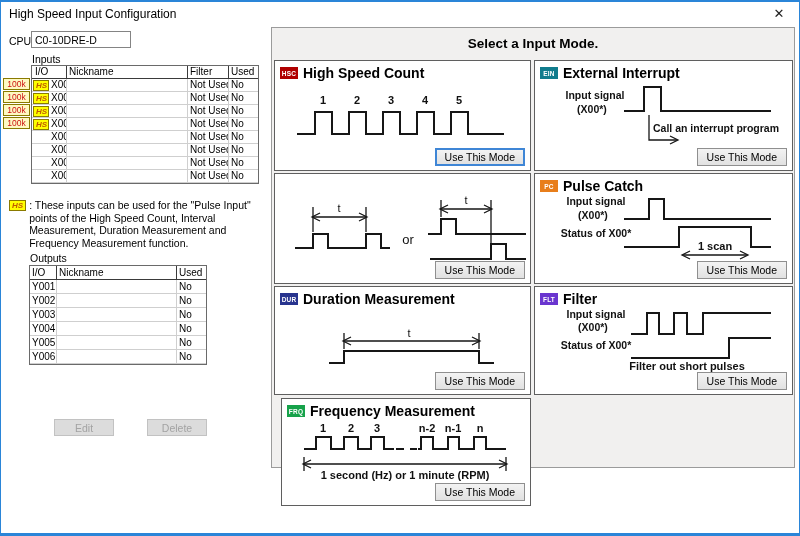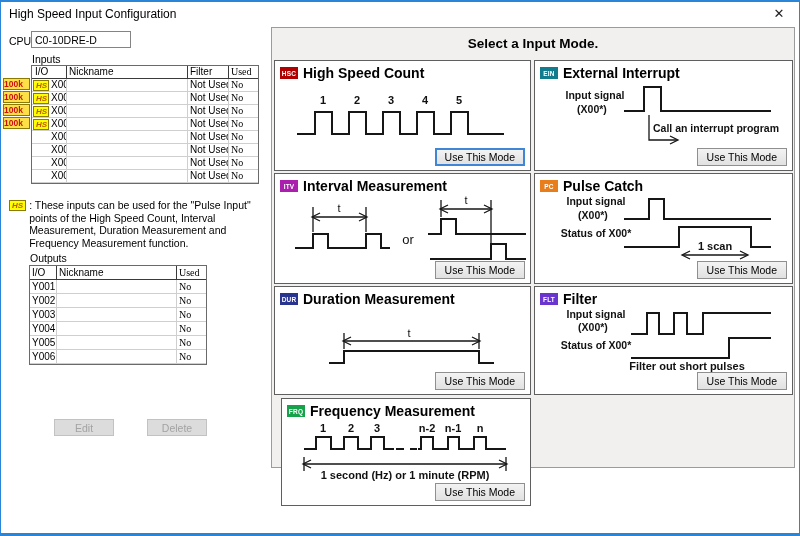--- a/index.html
+++ b/index.html
@@ -17,40 +17,40 @@
   
   .cpu-label{position:absolute;left:8px;top:33px;font-size:10.5px;}
   .cpu-field{position:absolute;left:30px;top:29px;width:100px;height:17px;border:1px solid #848484;
     font-size:10.5px;padding:1px 3px;font-family:inherit;background:#fff;}
   
   .sec-label{position:absolute;font-size:10.5px;}
   
   .tbl{position:absolute;background:#fff;border:1px solid #6a6a6a;font-size:10px;}
   .trow{display:flex;height:13px;line-height:12px;}
   .trow>span{border-right:1px solid #cfcfcf;border-bottom:1px solid #cfcfcf;padding:0 2px;overflow:hidden;white-space:nowrap;}
-  .trow>span:last-child{border-right:0;font-family:Liberation Serif, serif;}
+  .trow>span:last-child{border-right:0;}
   .thead>span{border-right:1px solid #3a3a3a;border-bottom:1px solid #3a3a3a;}
   .thead>span:last-child{border-right:0;}
   .inputs-tbl{left:30px;top:63px;width:228px;}
   .inputs-tbl .c-io{width:35px;position:relative;padding-left:19px;}
   .inputs-tbl .c-nick{width:121px;}
   .inputs-tbl .c-filter{width:41px;}
   .inputs-tbl .c-used{width:29px;}
   .inputs-tbl .thead .c-io{padding-left:3px;}
   .outputs-tbl{left:28px;top:263px;width:178px;}
   .outputs-tbl .trow{height:14px;line-height:13px;}
   .outputs-tbl .c-io{width:27px;}
   .outputs-tbl .c-nick{width:120px;}
   .outputs-tbl .c-used{width:29px;}
   
   .hsb{display:inline-block;background:#ffff00;border:1px solid #8a7a00;color:#c05a00;
     font-size:8px;font-weight:bold;line-height:9px;padding:0 2px;height:11px;}
   .c-io .hsb{position:absolute;left:1px;top:1px;width:16px;text-align:center;}
-  .speedb{position:absolute;left:2px;width:27px;height:12px;background:#fde047;border:1px solid #8a7a00;
-    color:#cc1111;font-size:8.5px;font-weight:bold;line-height:10px;}
+  .speedb{position:absolute;left:2px;width:27px;height:12px;background:#fef9c3;border:1px solid #8a7a00;
+    color:#cc1111;font-size:8.5px;font-weight:normal;text-align:center;line-height:10px;}
   
   .note{position:absolute;left:8px;top:197px;width:250px;display:flex;font-size:10.5px;line-height:12.5px;}
   .note .hsb{flex:0 0 auto;margin-right:3px;margin-top:1px;}
   
   .btn{font-family:inherit;font-size:10.5px;background:linear-gradient(#f2f2f2,#e3e3e3);
     border:1px solid #8f8f8f;padding:0;cursor:pointer;margin-top:45px;}
   .btn.gray{background:#dcdcdc;border:1px solid #c2c2c2;color:#a3a3a3;}
   .edit-btn{position:absolute;left:53px;top:372px;width:60px;height:17px;}
   .del-btn{position:absolute;left:146px;top:372px;width:60px;height:17px;}
   
@@ -230,24 +230,20 @@
         <text class="t10" x="53" y="34" text-anchor="middle">(X00*)</text>
         <path class="wl" d="M85 32 H105 V8 H122 V32 H232"></path>
         <path class="ml" d="M110 36 V61 H138"></path>
         <path class="ml" d="M131 57 L139 61 L131 65"></path>
         <text class="t10" x="114" y="53">Call an interrupt program</text>
       </svg>
       <button class="use-btn">Use This Mode</button>
     </div>
 
     <div class="card" style="left:2px;top:145px;width:257px;height:111px;">
-      <div class="mode-head">
-        <span class="mode-badge" style="background: rgb(170, 31, 174);">ITV</span>
-        <span class="mode-title">Interval Measurement</span>
-      </div>
       <svg style="left:3px;top:18px;" width="252" height="78" viewBox="0 0 252 78">
         <path class="wl" d="M17 56 H35 V42 H50 V56 H88 V42 H103 V56 H112"></path>
         <path class="ml" d="M35 15 V40 M88 15 V40 M35 25 H88"></path>
         <path class="ml" d="M42 21 L34 25 L42 29 M81 21 L89 25 L81 29"></path>
         <text class="t11" x="61" y="20" text-anchor="middle">t</text>
         <text class="t13" x="130" y="52" text-anchor="middle">or</text>
         <path class="wl" d="M150 42 H163 V27 H178 V42 H248"></path>
         <path class="wl" d="M152 67 H213 V52 H228 V67 H248"></path>
         <path class="ml" d="M163 8 V25 M213 8 V65 M163 17 H213"></path>
         <path class="ml" d="M170 13 L162 17 L170 21 M206 13 L214 17 L206 21"></path>

